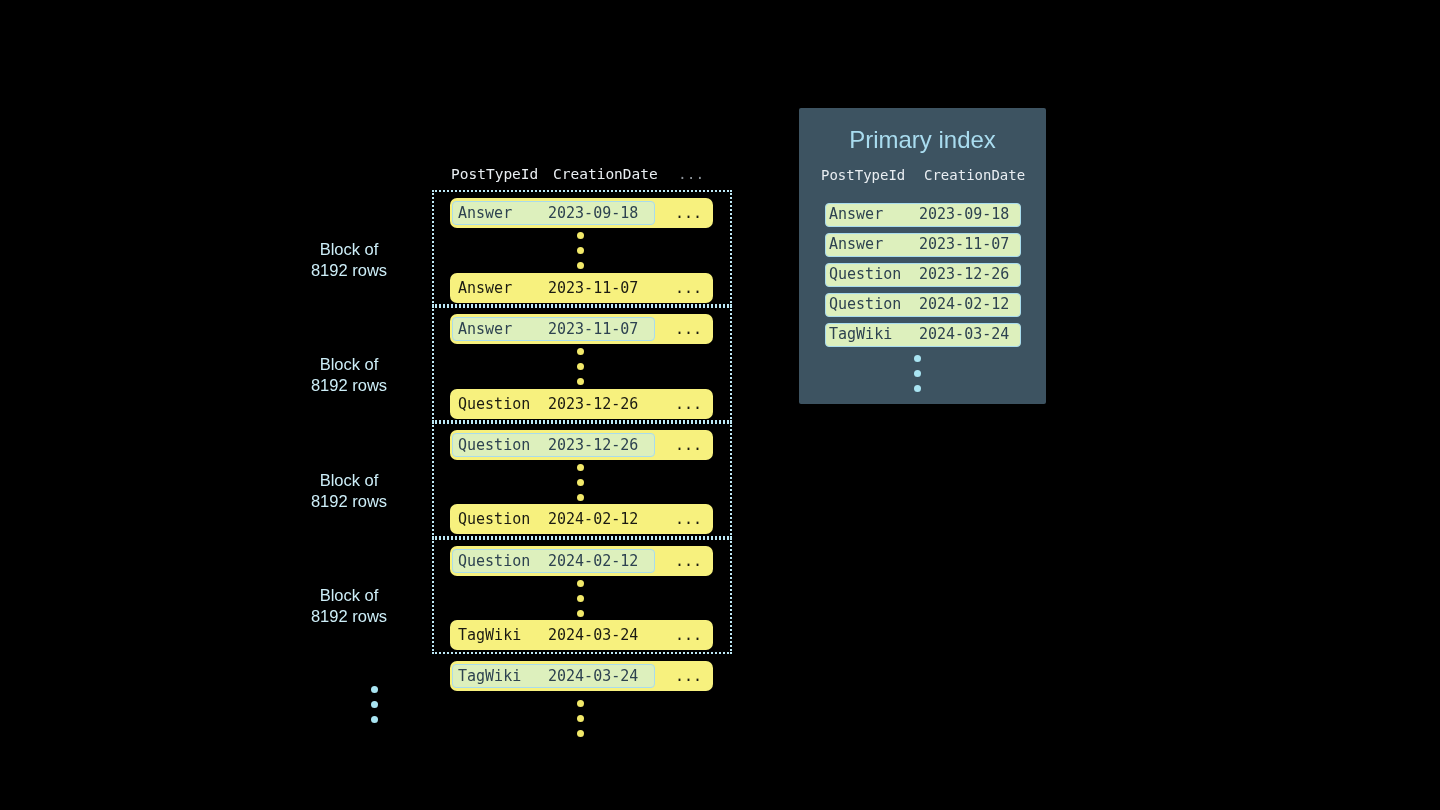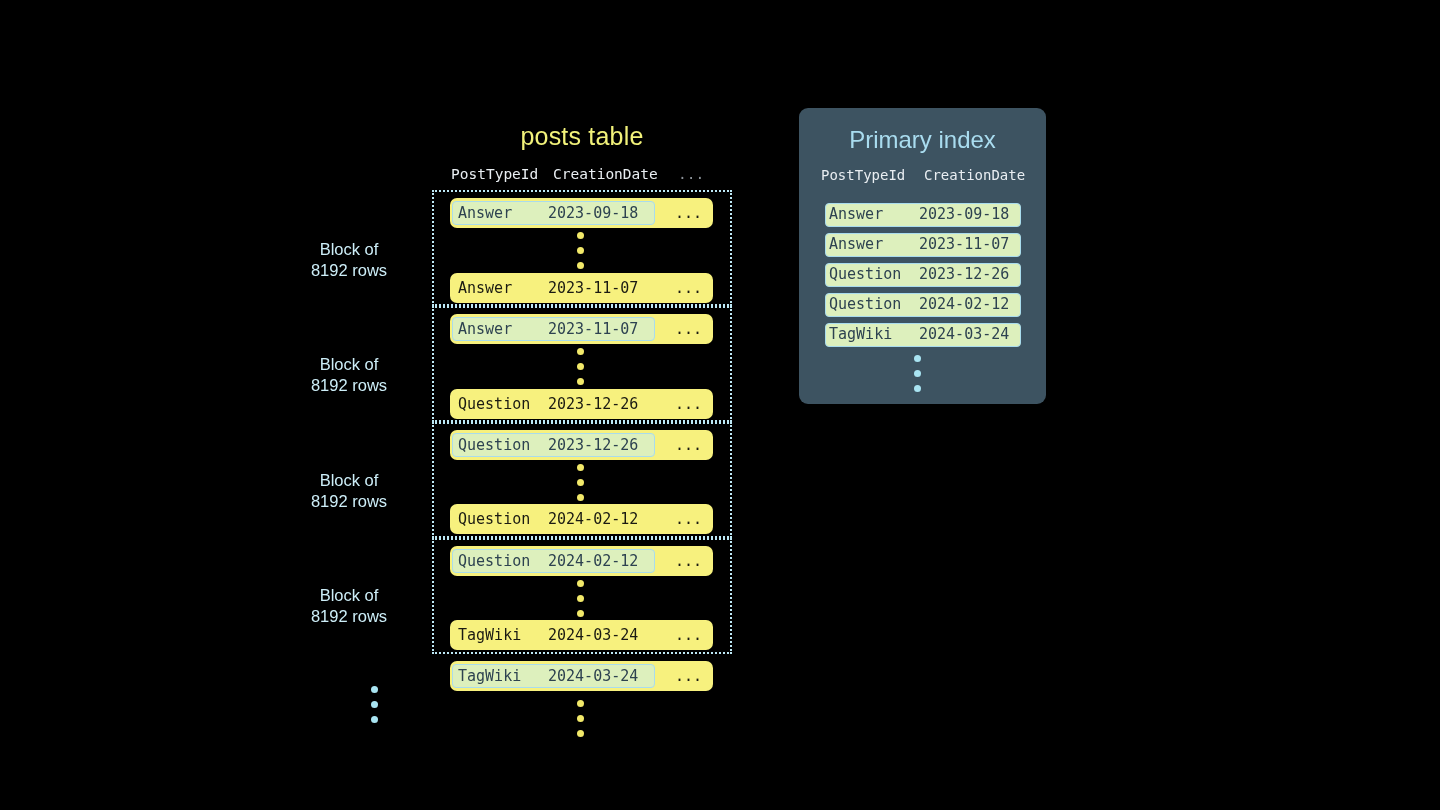--- a/index.html
+++ b/index.html
@@ -120,21 +120,21 @@
   .vdots.cyan   i { background: #a9e4f2; }
 
   
   #index-panel {
     position: absolute;
     left: 799px;
     top: 108px;
     width: 247px;
     height: 296px;
     background: #3d5361;
-    border-radius: 9px;
+    border-radius: 2px;
   }
   #index-title {
     position: absolute;
     left: 0;
     top: 18px;
     width: 247px;
     text-align: center;
     color: #a9dcef;
     font-size: 24px;
     font-family: "Liberation Sans", sans-serif;
@@ -172,21 +172,20 @@
     white-space: pre;
   }
   .idx-row .c-type { left: 3px; }
   .idx-row .c-date { left: 93px; }
 </style>
 </head>
 <body>
 
 <div id="canvas">
 
-  <div id="posts-title">posts table</div>
 
   <div id="posts-header">
     <span class="h-type">PostTypeId</span>
     <span class="h-date">CreationDate</span>
     <span class="h-more">...</span>
   </div>
 
   <div class="block-frame" style="top:190px; height:116px;"></div>
   <div class="block-label" style="left:279px; top:239px;">
     <div>Block of</div>

